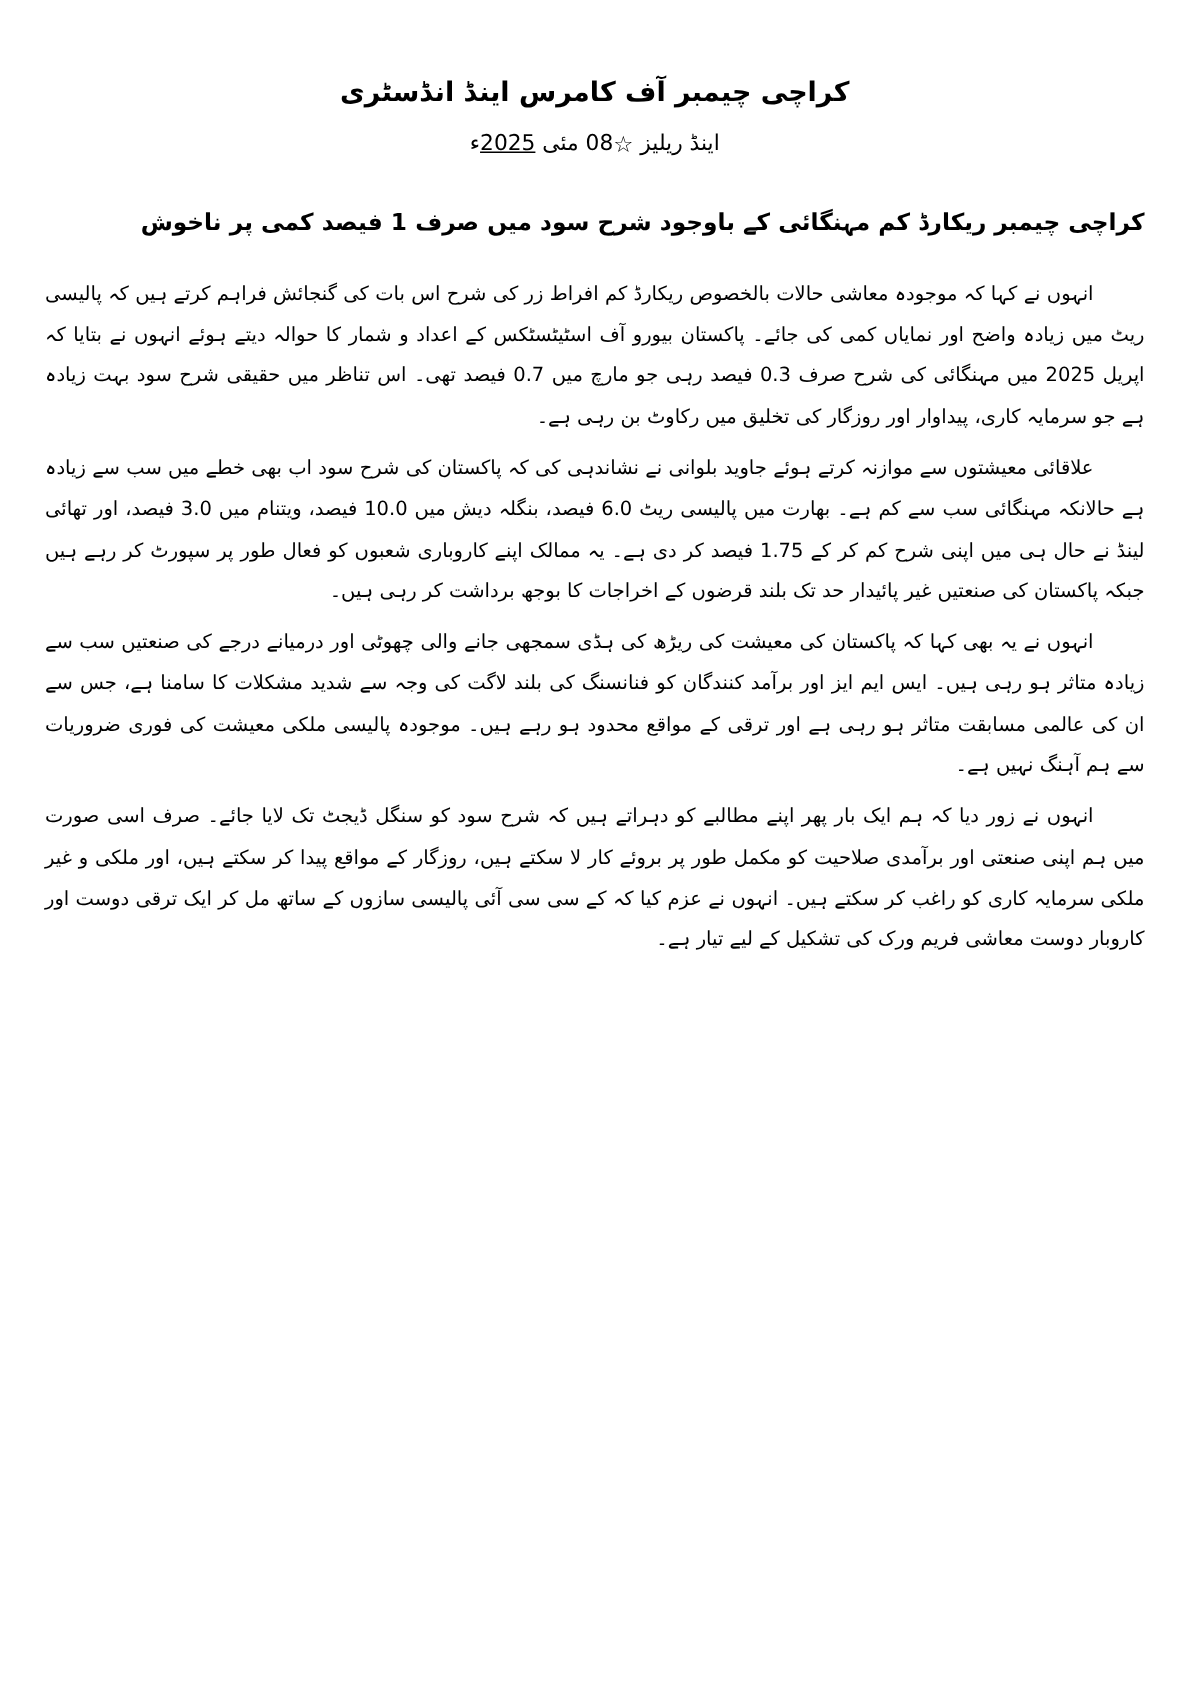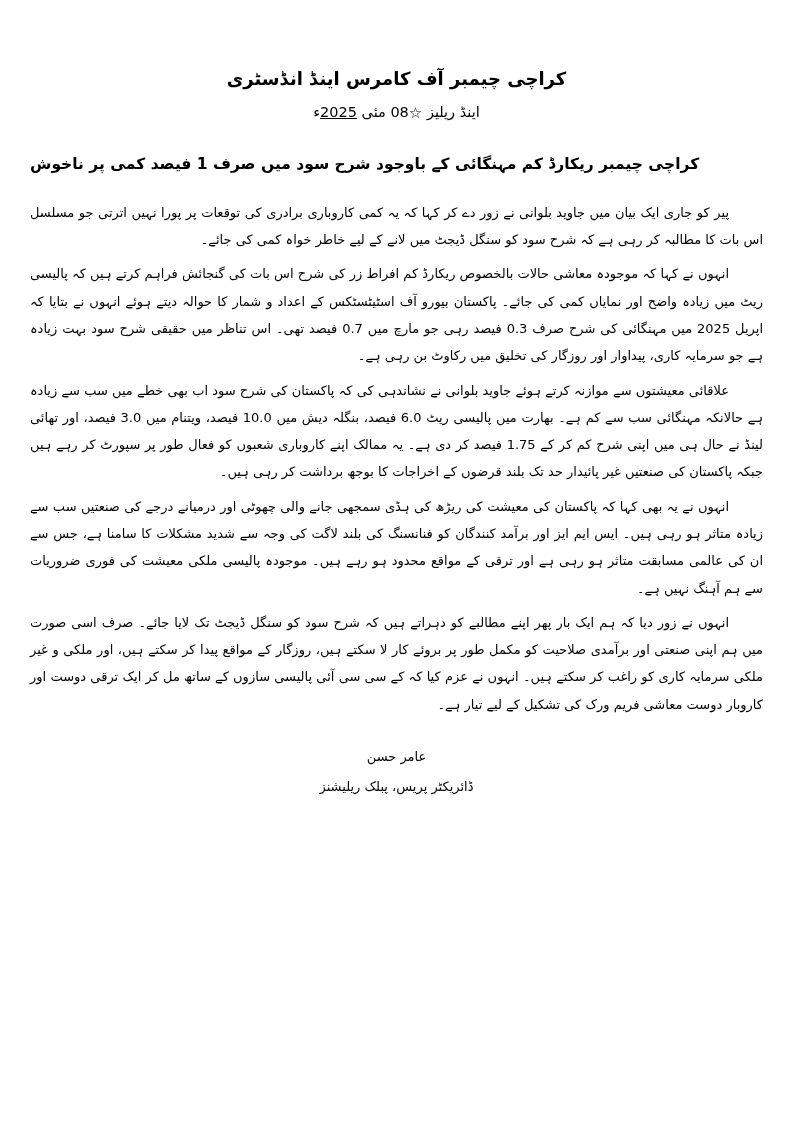--- a/index.html
+++ b/index.html
@@ -10,21 +10,21 @@
   body {
     width: 793px;
     height: 1122px;
     overflow: hidden;
     font-family: "DejaVu Sans", sans-serif;
     color: #000000;
   }
   .page {
     width: 733px;
     margin: 0 auto;
-    padding-top: 66px;
+    padding-top: 49px;
     direction: rtl;
   }
   .doc-title {
     text-align: center;
     font-weight: bold;
     font-size: 18px;
     line-height: 1.4;
   }
   .date-line {
     text-align: center;
@@ -34,21 +34,21 @@
   }
   .date-line .lbl { font-weight: normal; }
   .date-line .star {
     font-weight: normal;
     font-size: 15px;
     position: relative;
     top: 1px;
   }
   .date-line .yr { text-decoration: underline; }
   .headline {
-    text-align: left;
+    text-align: right;
     font-weight: bold;
     font-size: 15.5px;
     line-height: 1.6;
     margin-top: 28px;
   }
   .bodytext {
     margin-top: 22px;
   }
   .bodytext p {
     font-size: 13px;
@@ -76,25 +76,20 @@
   <div class="date-line">
     <span class="lbl">اینڈ ریلیز</span>
     <span class="star">☆</span><span>08</span>
     <span class="lbl">مئی</span>
     <span class="yr">2025</span><span>ء</span>
   </div>
 
   <div class="headline">کراچی چیمبر ریکارڈ کم مہنگائی کے باوجود شرح سود میں صرف 1 فیصد کمی پر ناخوش</div>
 
   <div class="bodytext">
-    <p>پیر کو جاری ایک بیان میں جاوید بلوانی نے زور دے کر کہا کہ یہ کمی کاروباری برادری کی توقعات پر پورا نہیں اترتی جو مسلسل اس بات کا مطالبہ کر رہی ہے کہ شرح سود کو سنگل ڈیجٹ میں لانے کے لیے خاطر خواہ کمی کی جائے۔</p>
     <p>انہوں نے کہا کہ موجودہ معاشی حالات بالخصوص ریکارڈ کم افراط زر کی شرح اس بات کی گنجائش فراہم کرتے ہیں کہ پالیسی ریٹ میں زیادہ واضح اور نمایاں کمی کی جائے۔ پاکستان بیورو آف اسٹیٹسٹکس کے اعداد و شمار کا حوالہ دیتے ہوئے انہوں نے بتایا کہ اپریل 2025 میں مہنگائی کی شرح صرف 0.3 فیصد رہی جو مارچ میں 0.7 فیصد تھی۔ اس تناظر میں حقیقی شرح سود بہت زیادہ ہے جو سرمایہ کاری، پیداوار اور روزگار کی تخلیق میں رکاوٹ بن رہی ہے۔</p>
     <p>علاقائی معیشتوں سے موازنہ کرتے ہوئے جاوید بلوانی نے نشاندہی کی کہ پاکستان کی شرح سود اب بھی خطے میں سب سے زیادہ ہے حالانکہ مہنگائی سب سے کم ہے۔ بھارت میں پالیسی ریٹ 6.0 فیصد، بنگلہ دیش میں 10.0 فیصد، ویتنام میں 3.0 فیصد، اور تھائی لینڈ نے حال ہی میں اپنی شرح کم کر کے 1.75 فیصد کر دی ہے۔ یہ ممالک اپنے کاروباری شعبوں کو فعال طور پر سپورٹ کر رہے ہیں جبکہ پاکستان کی صنعتیں غیر پائیدار حد تک بلند قرضوں کے اخراجات کا بوجھ برداشت کر رہی ہیں۔</p>
     <p>انہوں نے یہ بھی کہا کہ پاکستان کی معیشت کی ریڑھ کی ہڈی سمجھی جانے والی چھوٹی اور درمیانے درجے کی صنعتیں سب سے زیادہ متاثر ہو رہی ہیں۔ ایس ایم ایز اور برآمد کنندگان کو فنانسنگ کی بلند لاگت کی وجہ سے شدید مشکلات کا سامنا ہے، جس سے ان کی عالمی مسابقت متاثر ہو رہی ہے اور ترقی کے مواقع محدود ہو رہے ہیں۔ موجودہ پالیسی ملکی معیشت کی فوری ضروریات سے ہم آہنگ نہیں ہے۔</p>
     <p>انہوں نے زور دیا کہ ہم ایک بار پھر اپنے مطالبے کو دہراتے ہیں کہ شرح سود کو سنگل ڈیجٹ تک لایا جائے۔ صرف اسی صورت میں ہم اپنی صنعتی اور برآمدی صلاحیت کو مکمل طور پر بروئے کار لا سکتے ہیں، روزگار کے مواقع پیدا کر سکتے ہیں، اور ملکی و غیر ملکی سرمایہ کاری کو راغب کر سکتے ہیں۔ انہوں نے عزم کیا کہ کے سی سی آئی پالیسی سازوں کے ساتھ مل کر ایک ترقی دوست اور کاروبار دوست معاشی فریم ورک کی تشکیل کے لیے تیار ہے۔</p>
   </div>
 
-  <div class="signature">
-    <span class="sig-name">عامر حسن</span>
-    <span class="sig-role">ڈائریکٹر پریس، پبلک ریلیشنز</span>
-  </div>
 
 </div>
 
 </body></html>

